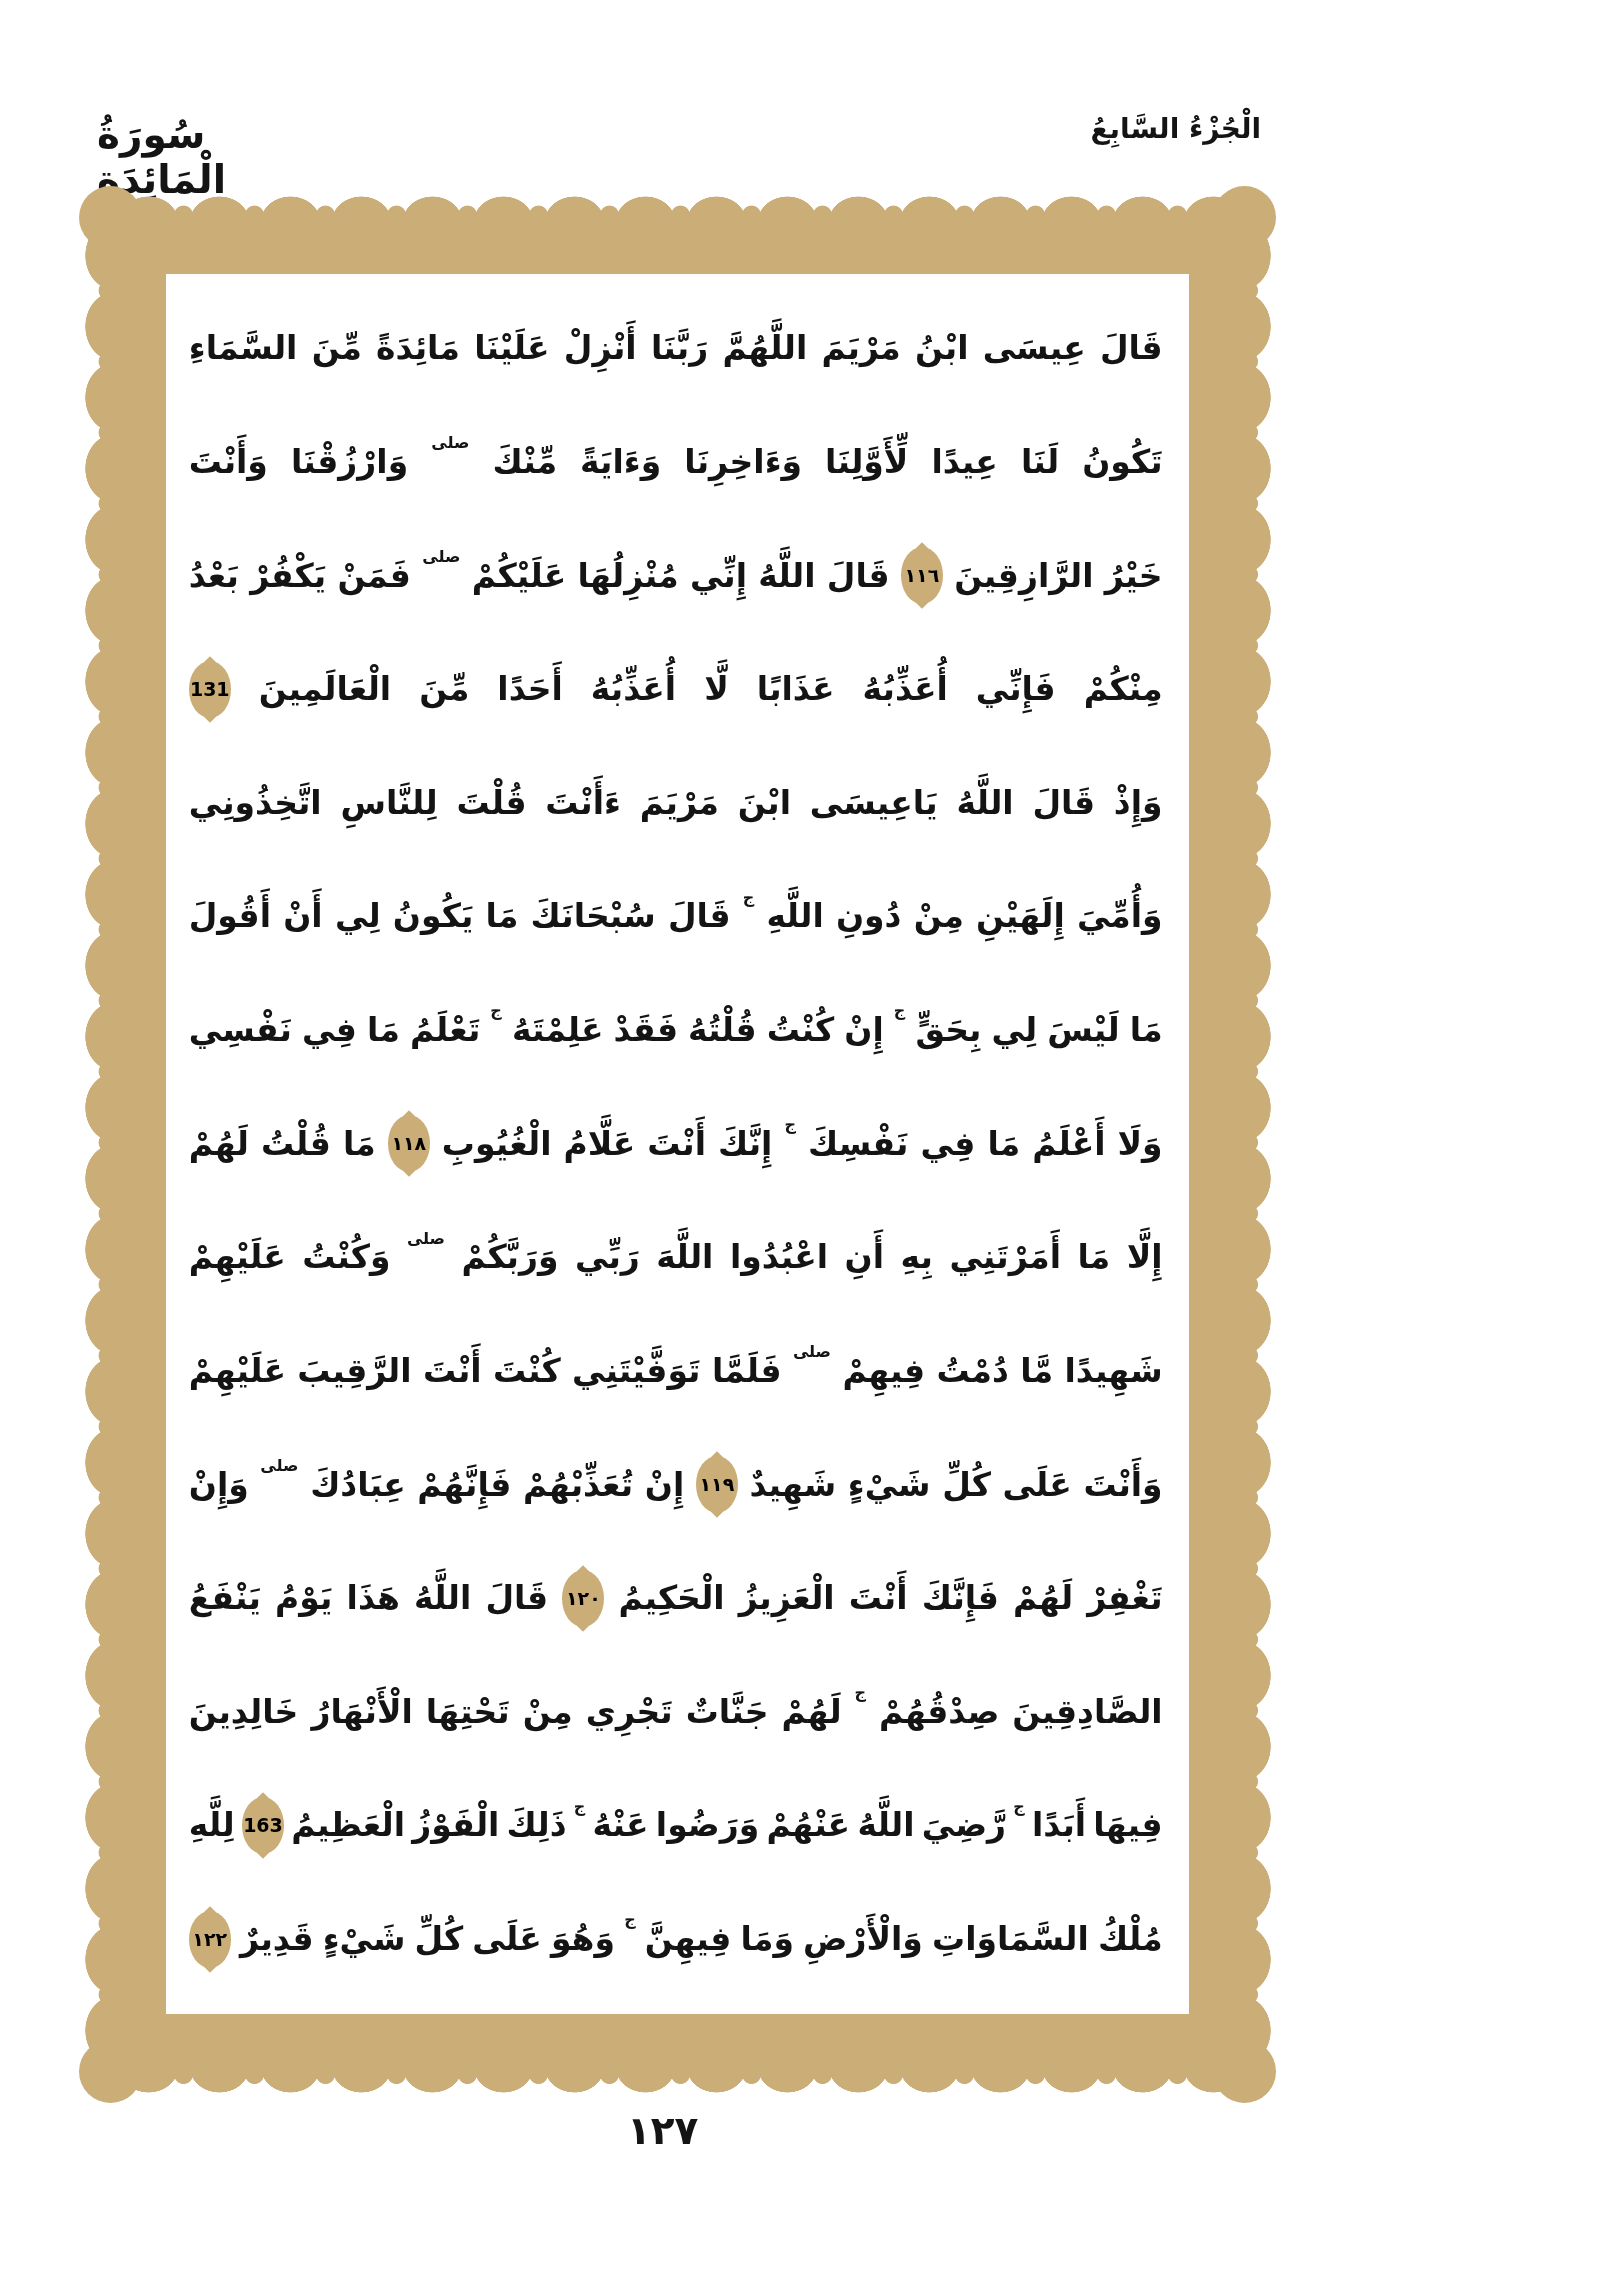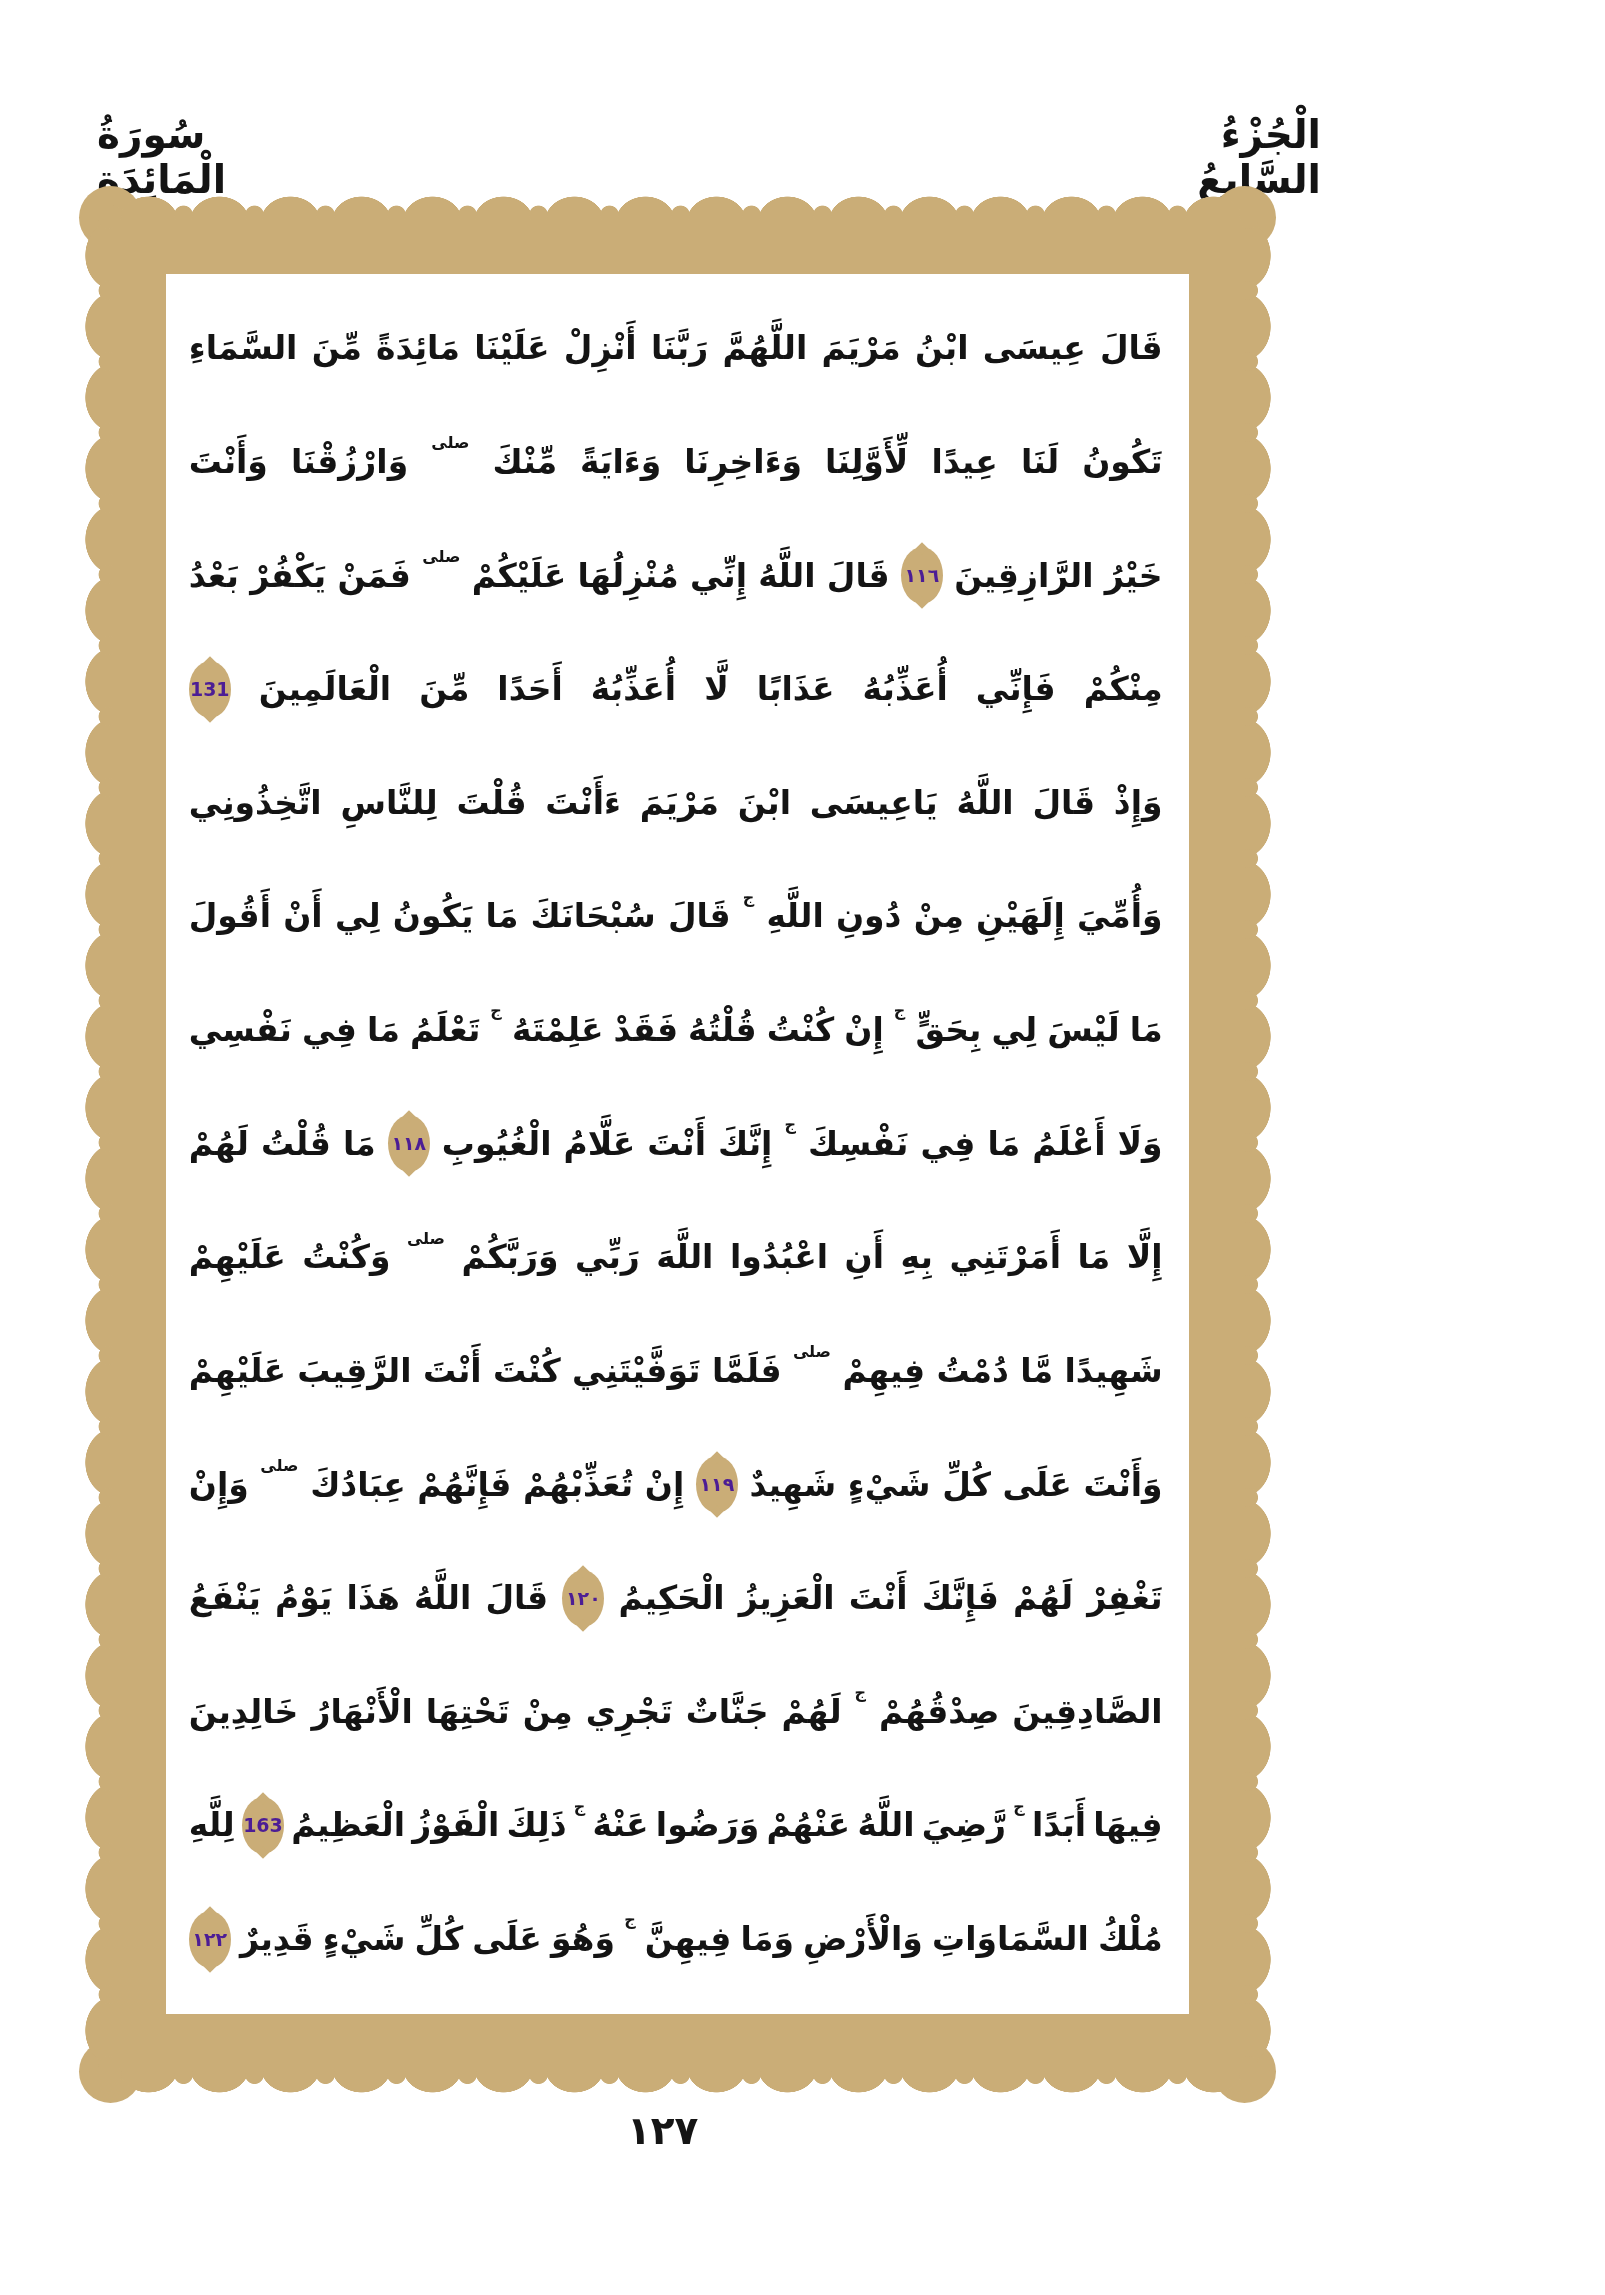--- a/index.html
+++ b/index.html
@@ -14,22 +14,22 @@
   }
   .page{position:absolute;inset:0;background:#ffffff;overflow:hidden;}
 
   
   .surah-header{
     position:absolute;left:97px;top:112px;width:242px;
     font-size:39px;font-weight:bold;direction:rtl;text-align:left;
     letter-spacing:0;
   }
   .juz-header{
-    position:absolute;left:1132px;top:112px;width:189px;
-    font-size:39px;font-weight:bold;direction:rtl;text-align:right;
+    position:absolute;left:1072px;top:112px;width:189px;
+    font-size:28px;font-weight:bold;direction:rtl;text-align:right;
   }
 
   
   .band{
     position:absolute;left:113px;top:220px;width:1129px;height:1848px;
     background:var(--gold);
   }
   .scallop{position:absolute;}
   .scallop-top{
     left:113px;top:189px;width:1129px;height:33px;
@@ -94,21 +94,21 @@
   }
   .word{flex:0 0 auto;}
   .pause{
     flex:0 0 auto;font-size:16px;font-weight:bold;
     align-self:flex-start;margin-top:28px;line-height:1;
   }
   .verse-marker{
     flex:0 0 auto;width:42px;height:57px;background:var(--gold);
     border-radius:50%;position:relative;
     display:flex;align-items:center;justify-content:center;
-    font-size:19px;font-weight:bold;color:#4c1d95;line-height:1;
+    font-size:19px;font-weight:bold;color:#000000;line-height:1;
   }
   .verse-marker::before,.verse-marker::after{
     content:"";position:absolute;left:50%;width:9px;height:9px;
     background:var(--gold);transform:translateX(-50%) rotate(45deg);
   }
   .verse-marker::before{top:-3px;}
   .verse-marker::after{bottom:-3px;}
 
   
   .page-number{

